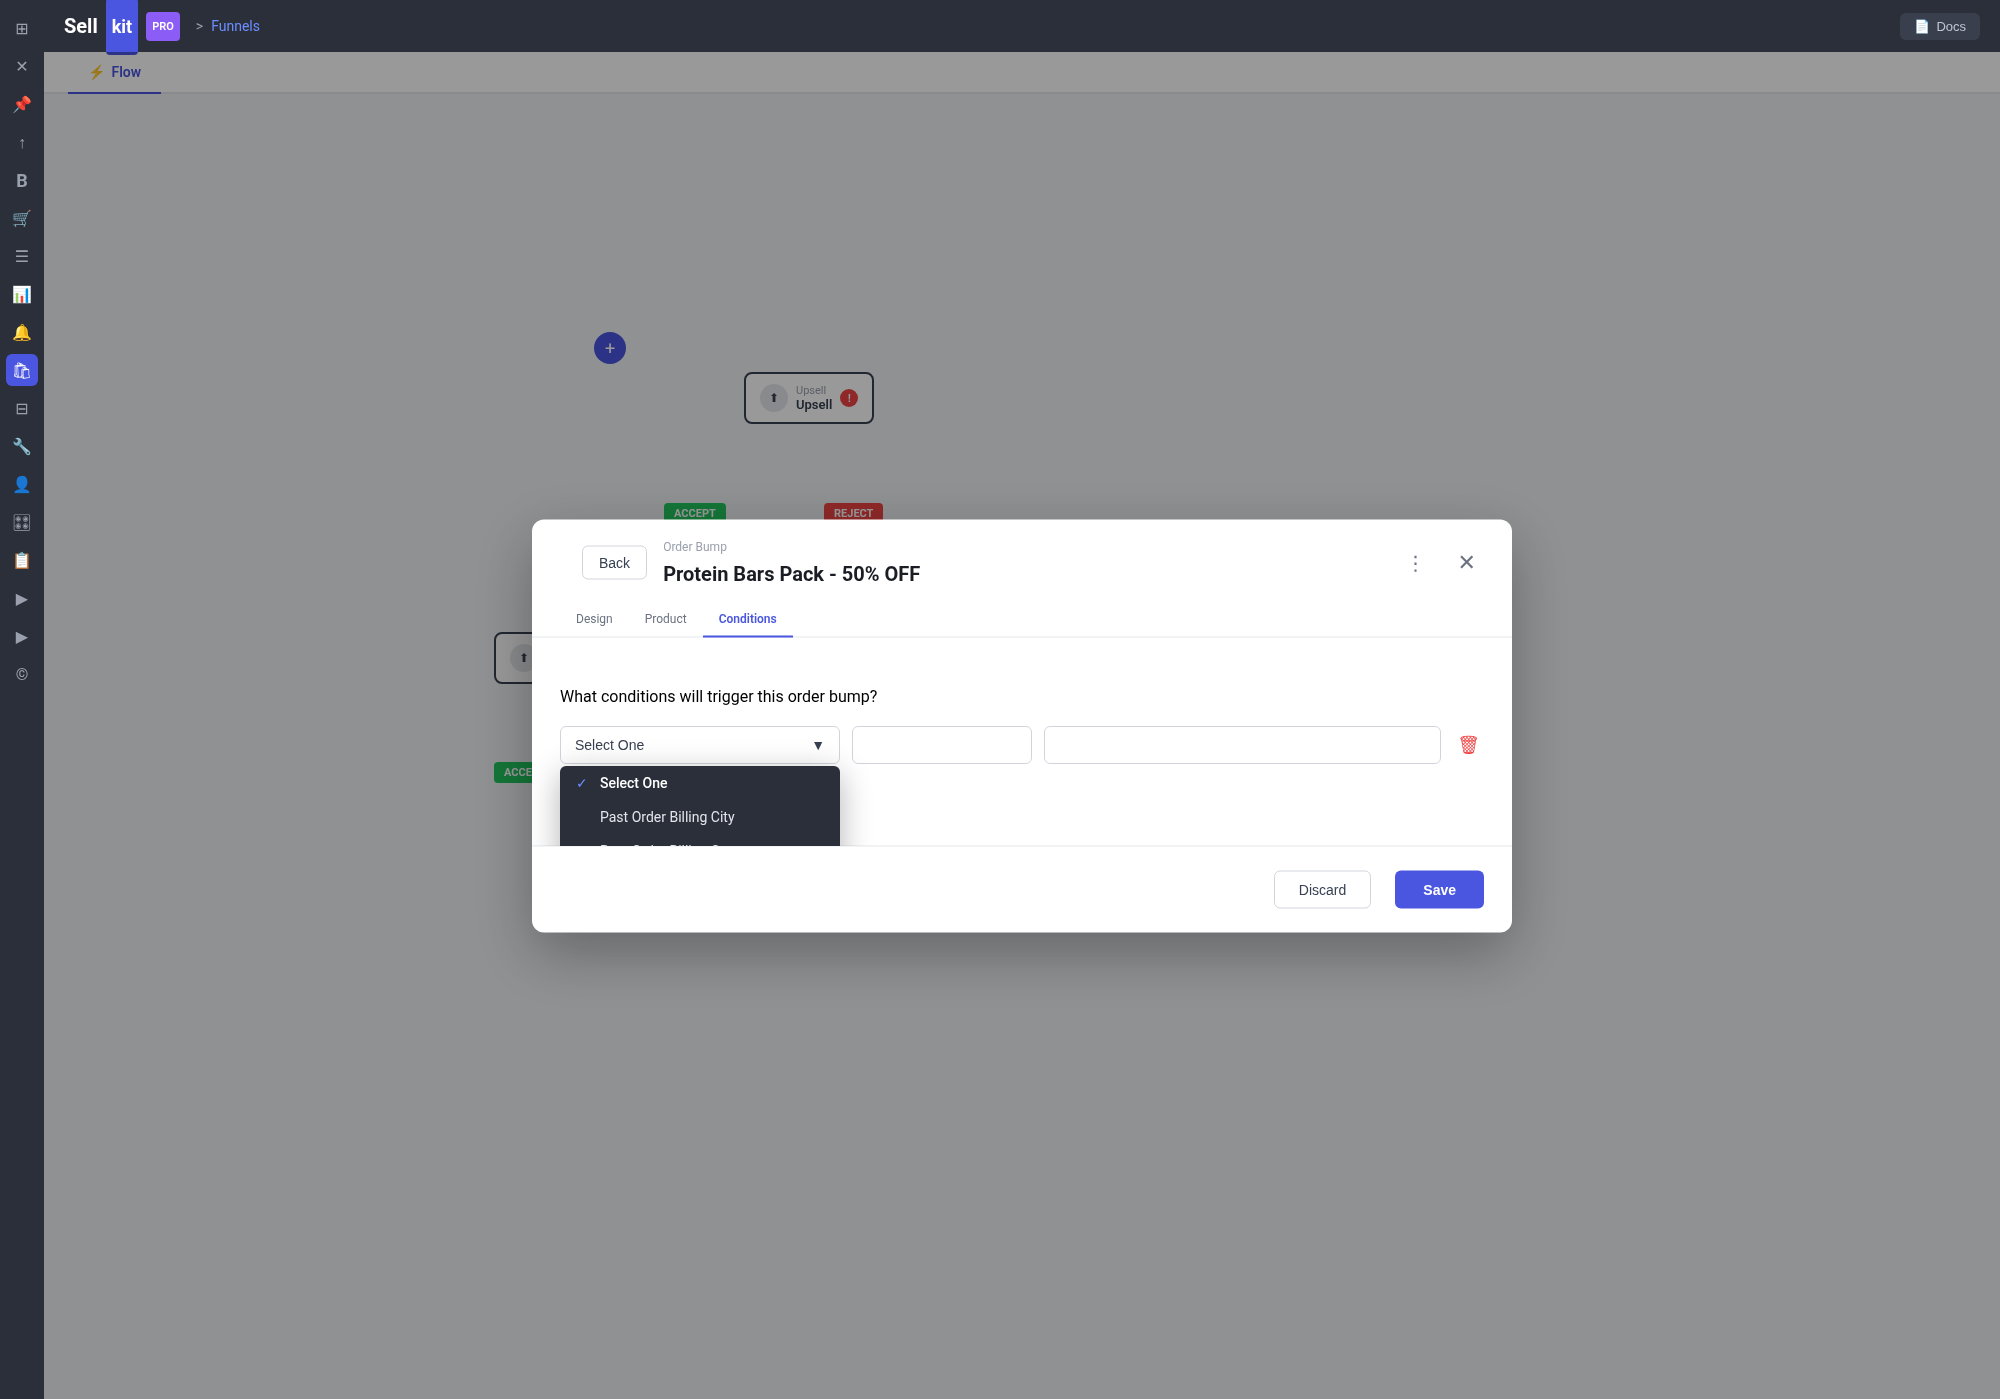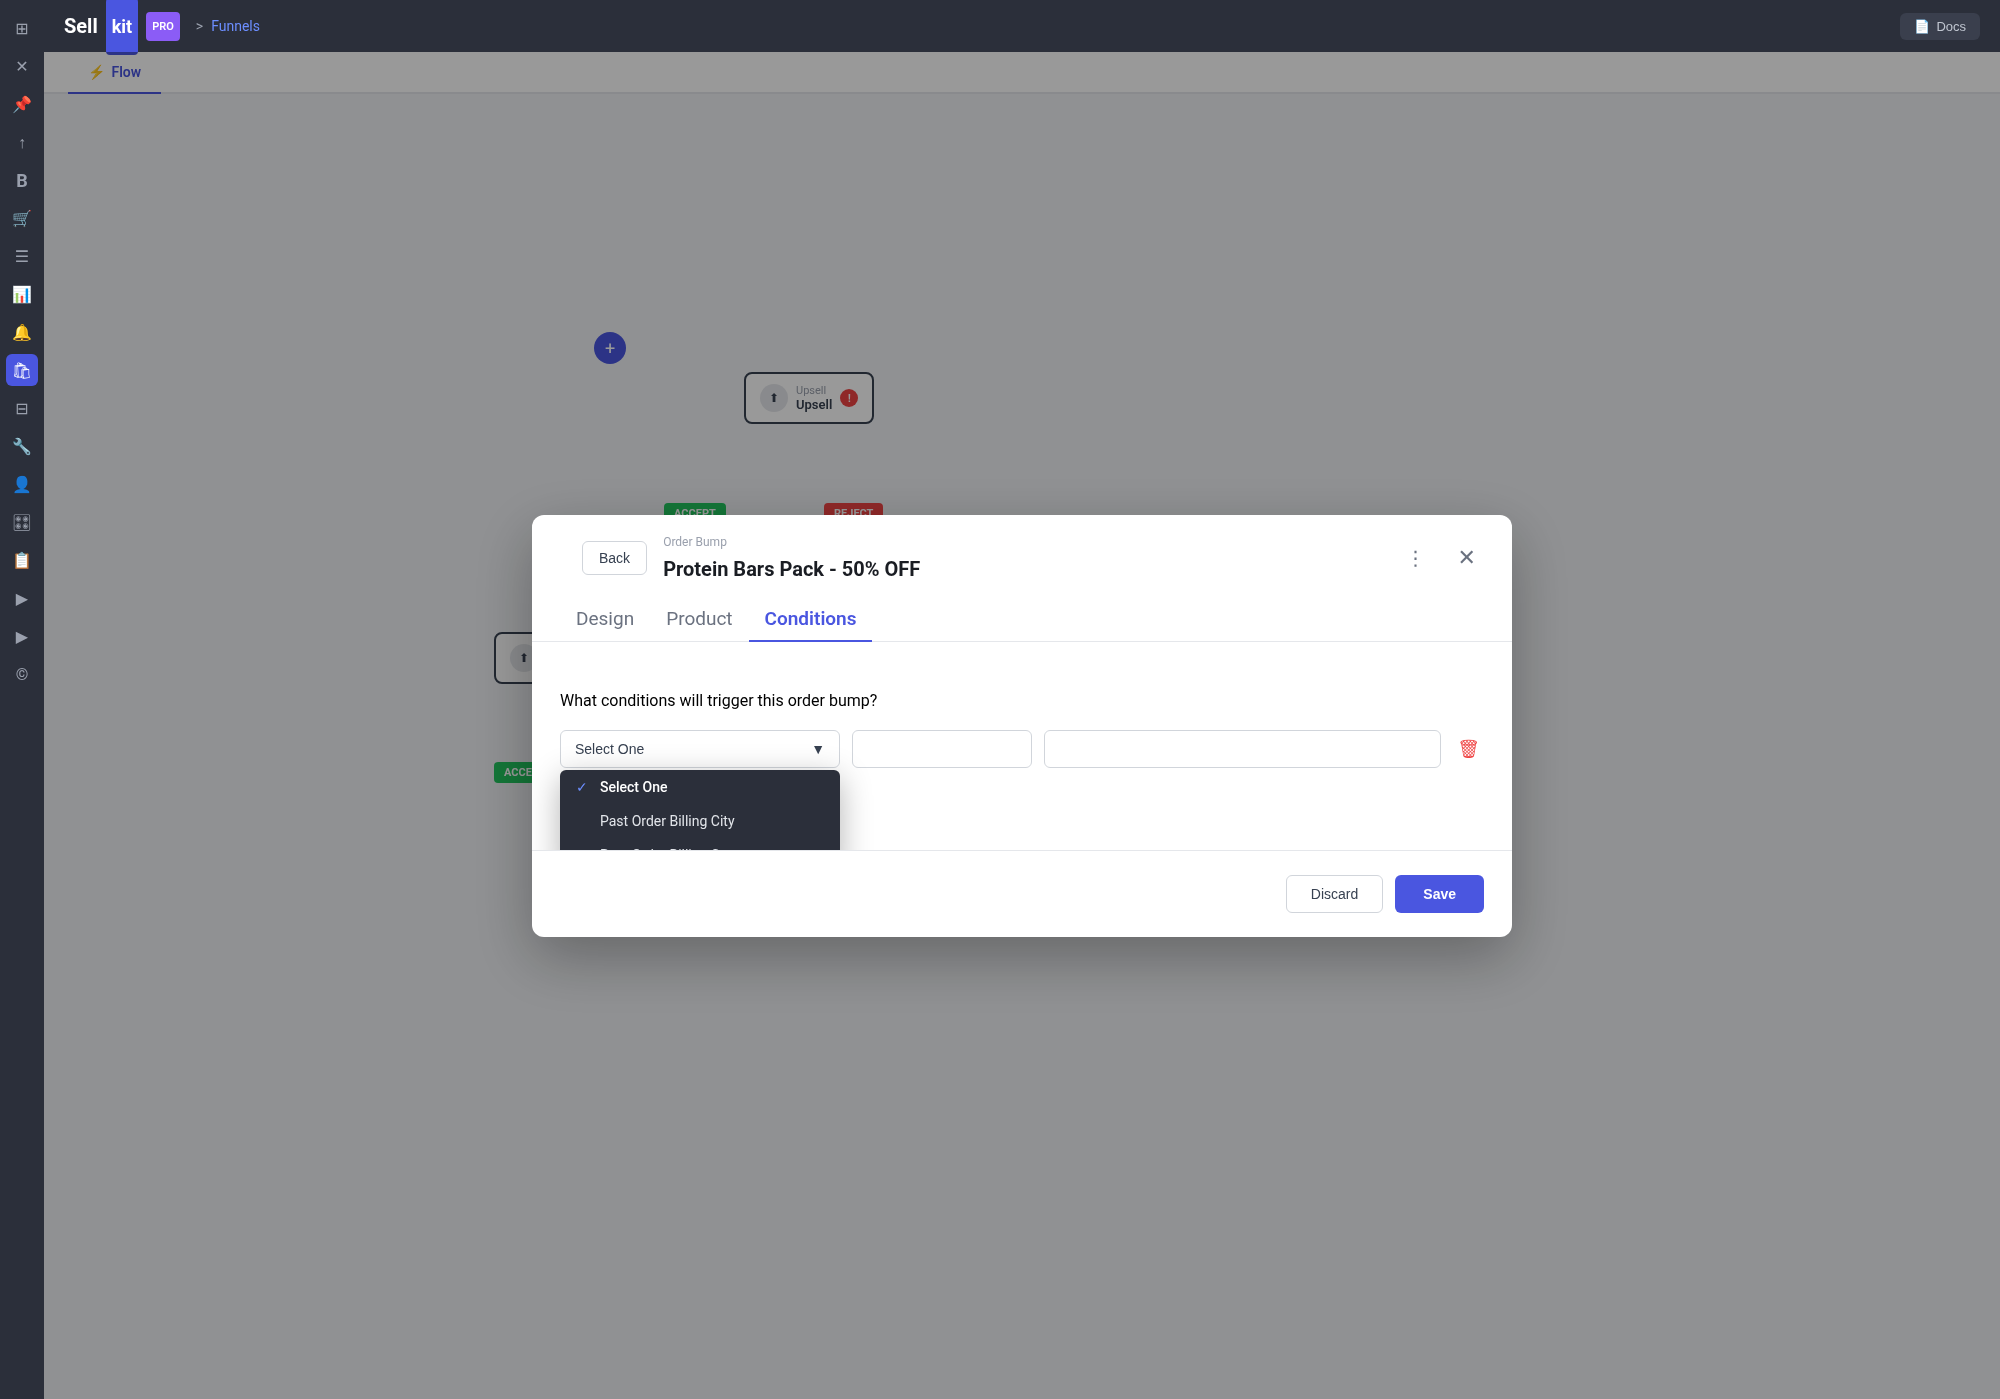--- a/index.html
+++ b/index.html
@@ -260,21 +260,21 @@
     
     .modal-tabs {
       display: flex;
       gap: 0;
       padding: 0 28px;
       border-bottom: 1px solid #e5e7eb;
       margin-top: 16px;
     }
     .modal-tab {
       padding: 10px 16px;
-      font-size: 19px;
+      font-size: 12px;
       color: #6b7280;
       cursor: pointer;
       border-bottom: 2px solid transparent;
       margin-bottom: -1px;
     }
     .modal-tab.active {
       color: #4a56e0;
       border-bottom-color: #4a56e0;
       font-weight: 600;
     }
@@ -397,21 +397,21 @@
       display: flex;
       align-items: center;
       gap: 6px;
     }
 
     
     .modal-footer {
       padding: 24px 28px;
       display: flex;
       justify-content: flex-end;
-      gap: 12px;
+      gap: 24px;
       border-top: 1px solid #e5e7eb;
     }
     .discard-btn {
       background: #fff;
       border: 1px solid #d1d5db;
       color: #374151;
       padding: 10px 24px;
       border-radius: 6px;
       font-size: 14px;
       cursor: pointer;

